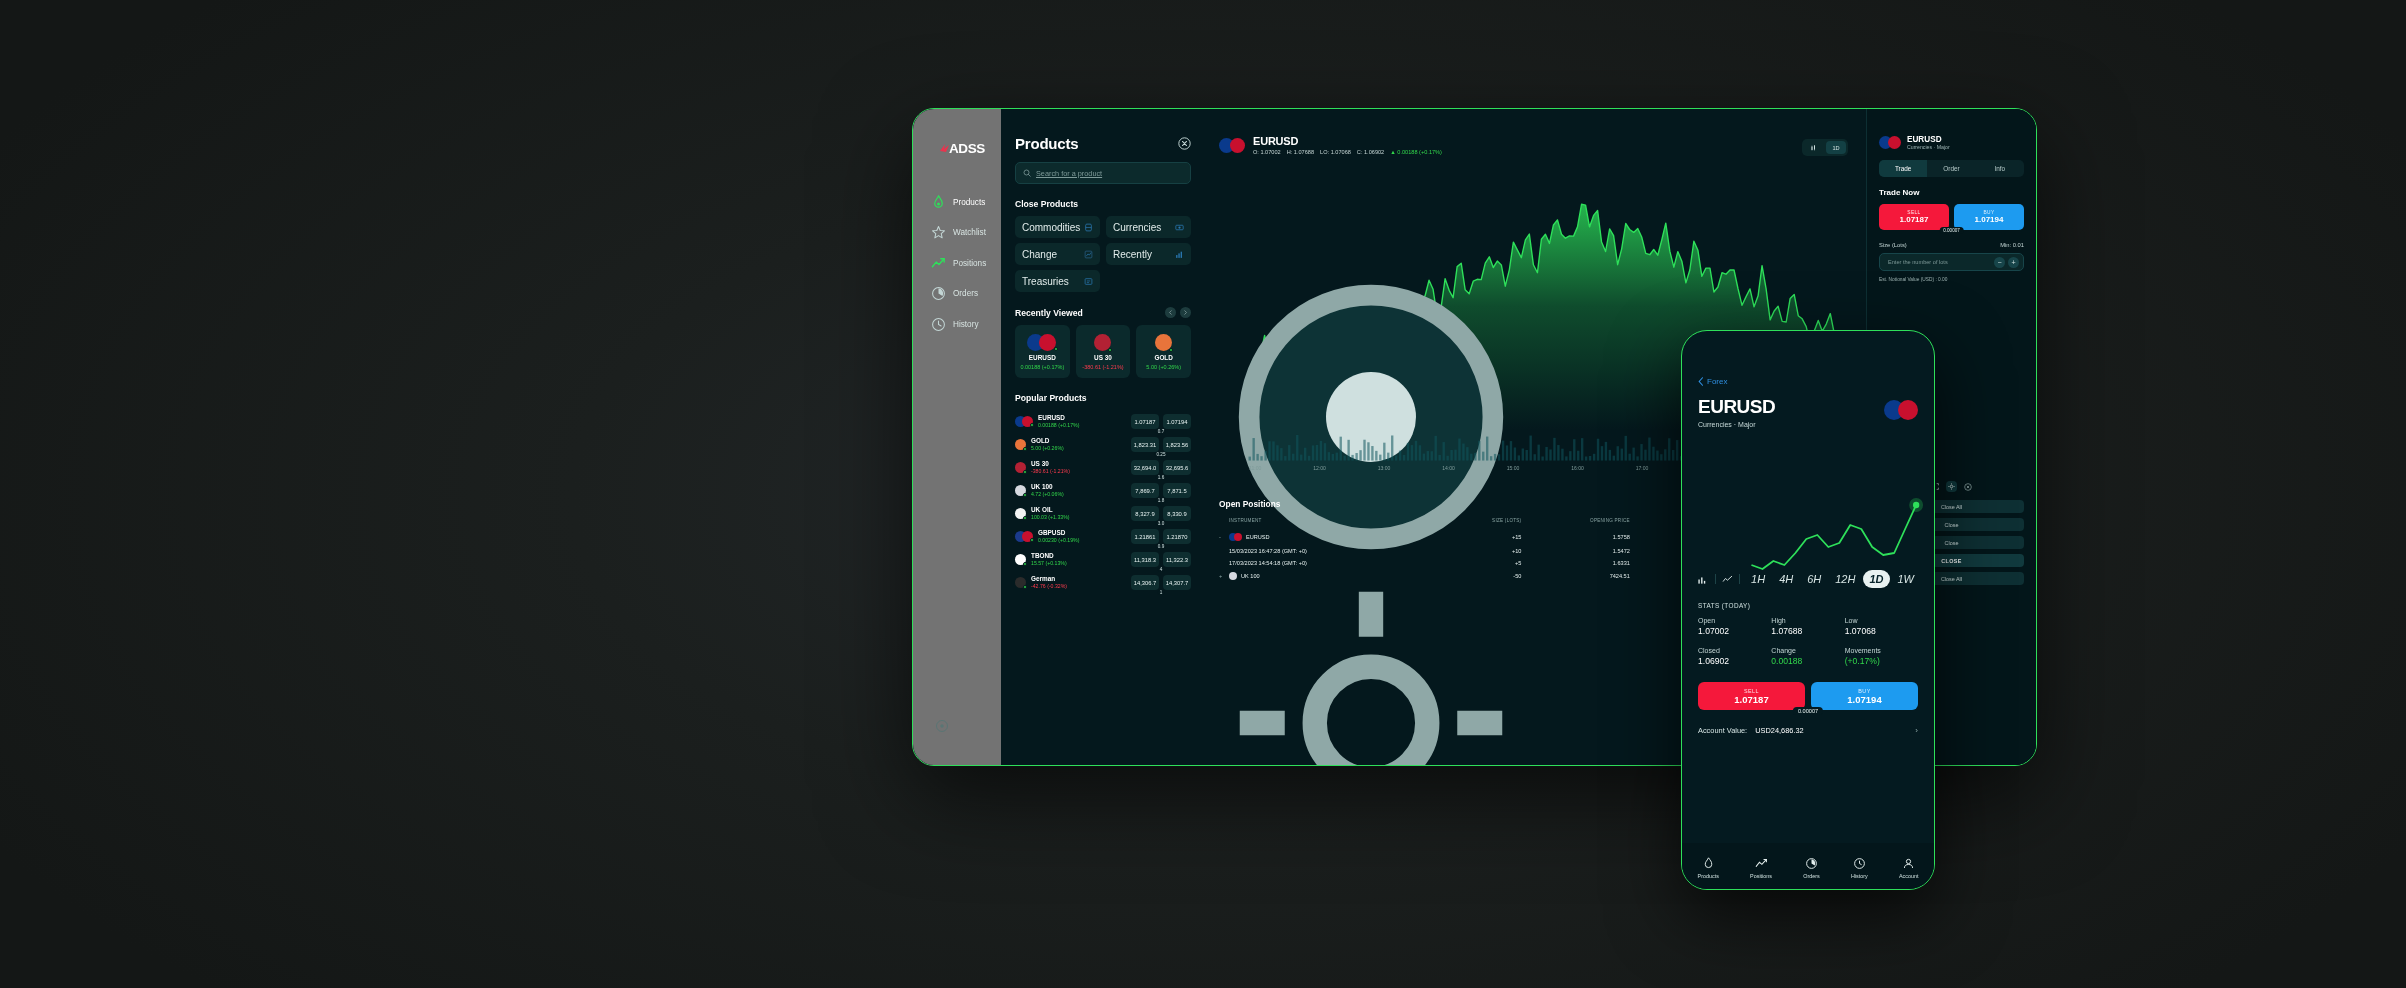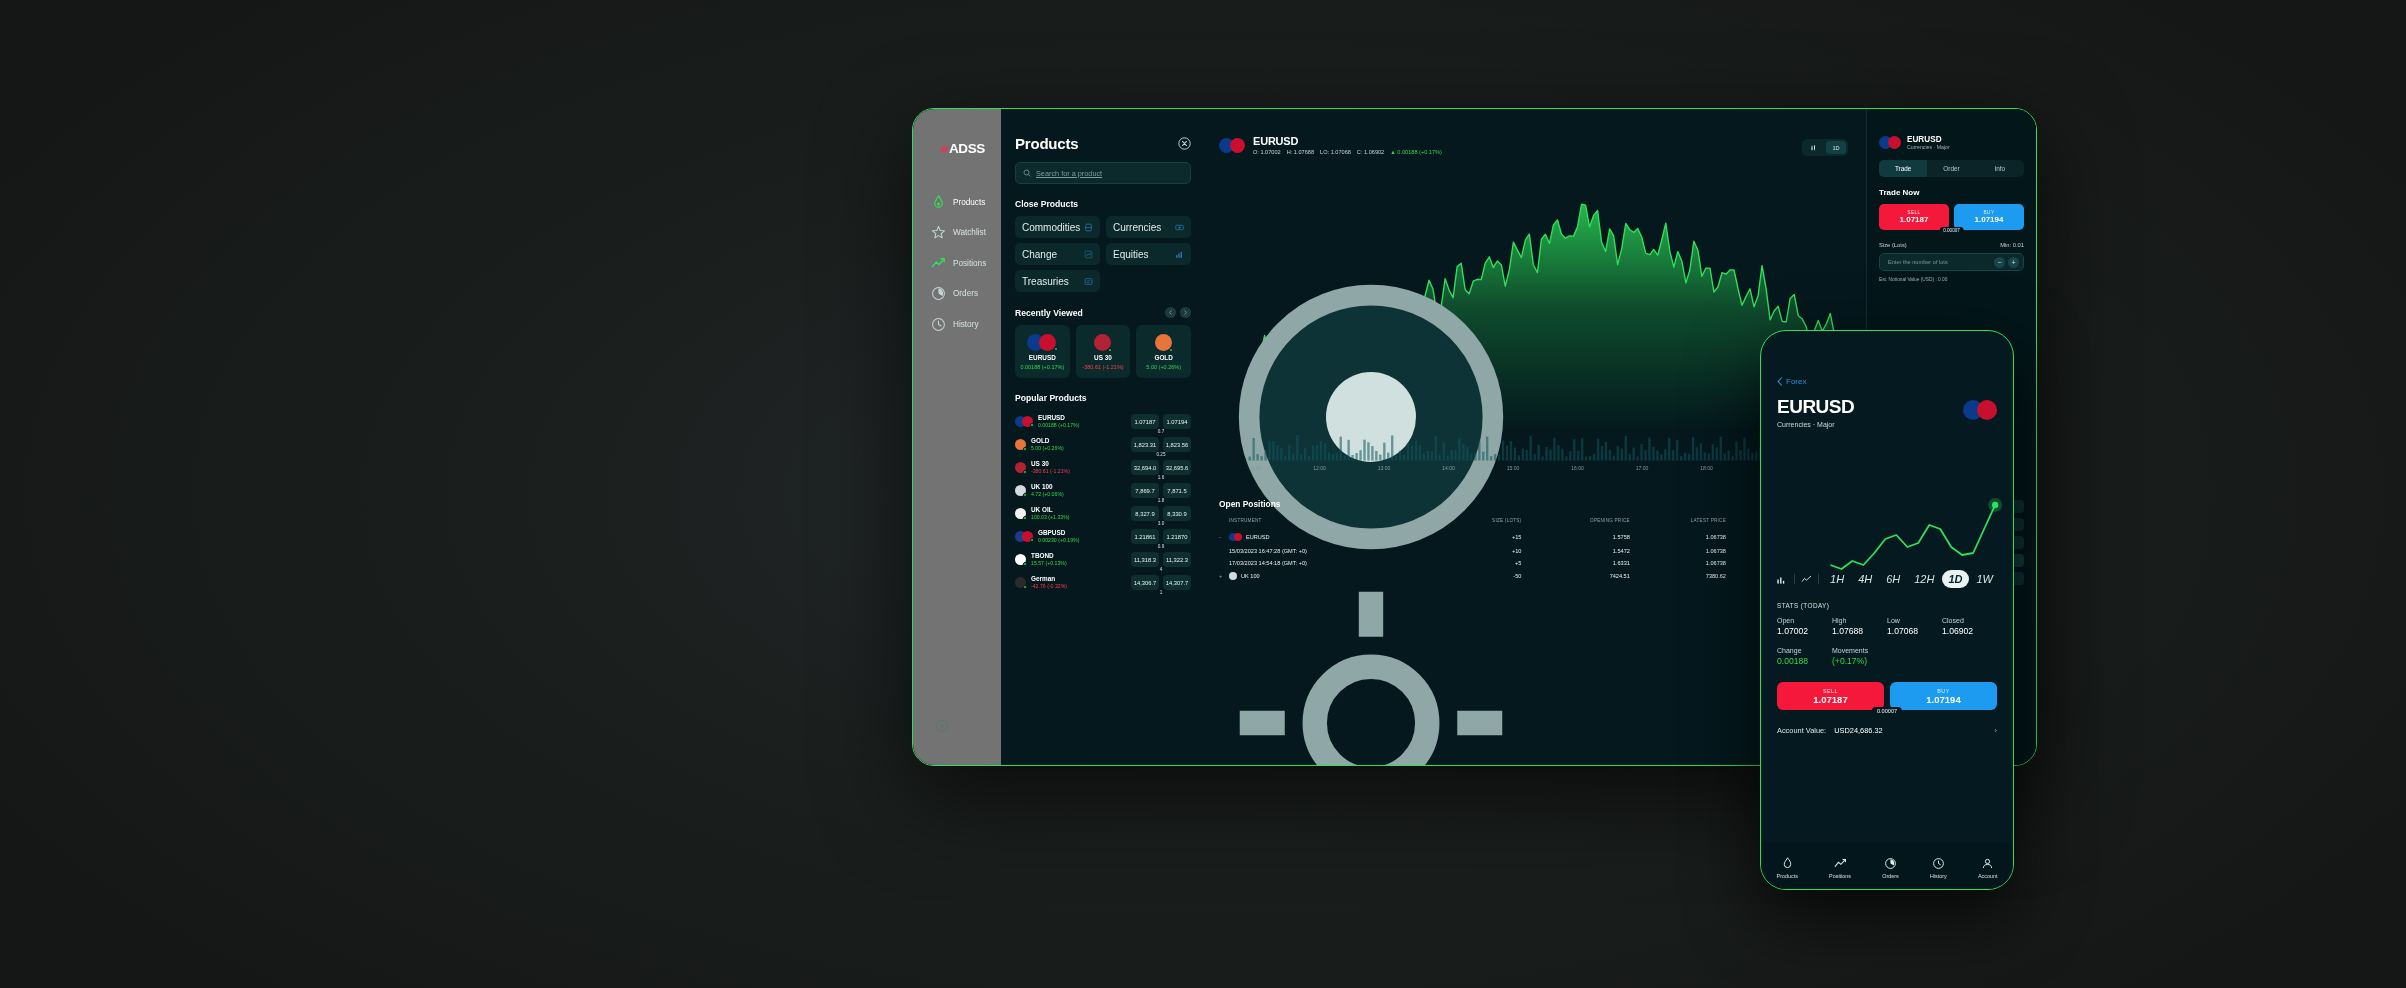--- a/index.html
+++ b/index.html
@@ -218,40 +218,40 @@
   .tpi.g { background:#10393d; }
   .close-btn {
     height: 13px; border-radius:4px; background:#0e3034;
     display:flex; align-items:center; justify-content:center;
     font-size:5.4px; color:#cfe0df; margin-bottom:5px; cursor:pointer;
   }
   .close-btn.strong { background:#113a3e; color:#fff; font-weight:bold; letter-spacing:.4px;}
 
   
   #phone {
-    position:absolute; left: 1760px; top: 330px;
+    position:absolute; left: 1681px; top: 330px;
     width: 254px; height: 560px;
     background:#041a20; border:1.5px solid #2ee05a; border-radius:26px;
     overflow:hidden; box-shadow: 0 25px 70px rgba(0,0,0,.7);
   }
   .ph-pad { padding: 46px 16px 0; }
   .ph-back { display:flex; align-items:center; gap:3px; cursor:pointer; }
   .ph-back span { color:#2f8fe0; font-size:8px; }
   .ph-title-row { display:flex; align-items:flex-start; justify-content:space-between; margin-top:10px;}
   .ph-sym { color:#fff; font-size:19px; font-weight:bold; letter-spacing:-.5px;}
   .ph-sub { color:#c9dbda; font-size:7px; margin-top:3px;}
   #ph-plot { position:absolute; left:0; right:0; top:146px; height: 118px; }
   #ph-plot svg { width:100%; height:100%; display:block; }
   .ph-tabs { display:flex; align-items:center; gap:0; padding: 0 14px; margin-top: 12px;}
   .ph-ico-btn { width:16px; height:16px; display:flex; align-items:center; justify-content:center; cursor:pointer;}
   .ph-div { width:1px; height:10px; background:#1d4347; margin: 0 5px; }
   .ph-tf { font-size:11px; color:#d8e6e5; padding: 3px 6px; border-radius:9px; cursor:pointer;font-style:italic; }
   .ph-tf.on { background:#e9f2f1; color:#07232a; font-weight:bold; }
   .ph-stats-t { color:#cfe0df; font-size:6.4px; letter-spacing:.4px; padding: 0 16px; margin-top:14px;}
-  .ph-stats { display:grid; grid-template-columns: repeat(4,1fr); gap: 11px 0; padding: 8px 16px 0;}
+  .ph-stats { display:grid; grid-template-columns: repeat(3,1fr); gap: 11px 0; padding: 8px 16px 0;}
   .ph-k { font-size:7px; color:#c5d7d6; }
   .ph-v { font-size:8.6px; color:#fff; margin-top:2px;}
   .ph-v.gain { color:#32d74b; }
   .ph-ba { display:flex; gap:6px; padding: 0 16px; margin-top:16px; position:relative;}
   .ph-btn { flex:1; height:28px; border-radius:6px; display:flex; flex-direction:column;
             align-items:center; justify-content:center; cursor:pointer;}
   .ph-btn.sell { background:#f5183b; } .ph-btn.buy { background:#1d9bf0; }
   .ph-btn .k { font-size:5.4px; color:#ffdfe4; letter-spacing:.5px;}
   .ph-btn.buy .k { color:#dcefff; }
   .ph-btn .v { font-size:9.5px; color:#fff; font-weight:bold; }
@@ -361,21 +361,21 @@
         </svg>
       </div>
       <div class="cat-chip">
         <span class="lbl">Change</span>
         <svg class="cat-ico" viewBox="0 0 16 16">
           <rect x="2" y="2" width="12" height="12" rx="1.5" fill="none" stroke="#2f6f9e" stroke-width="1.2"></rect>
           <path d="M4 11 L7 7 L9.5 9 L12.5 4.5" fill="none" stroke="#2f86c9" stroke-width="1.2"></path>
         </svg>
       </div>
       <div class="cat-chip">
-        <span class="lbl">Equities</span>
+        <span class="lbl">Recently</span>
         <svg class="cat-ico" viewBox="0 0 16 16">
           <rect x="2" y="9" width="2.4" height="5" fill="#2f86c9"></rect>
           <rect x="6" y="6" width="2.4" height="8" fill="#2f86c9"></rect>
           <rect x="10" y="3" width="2.4" height="11" fill="#2f86c9"></rect>
         </svg>
       </div>
       <div class="cat-chip">
         <span class="lbl">Treasuries</span>
         <svg class="cat-ico" viewBox="0 0 16 16">
           <rect x="2" y="3" width="12" height="10" rx="1.4" fill="none" stroke="#2f86c9" stroke-width="1.3"></rect>

